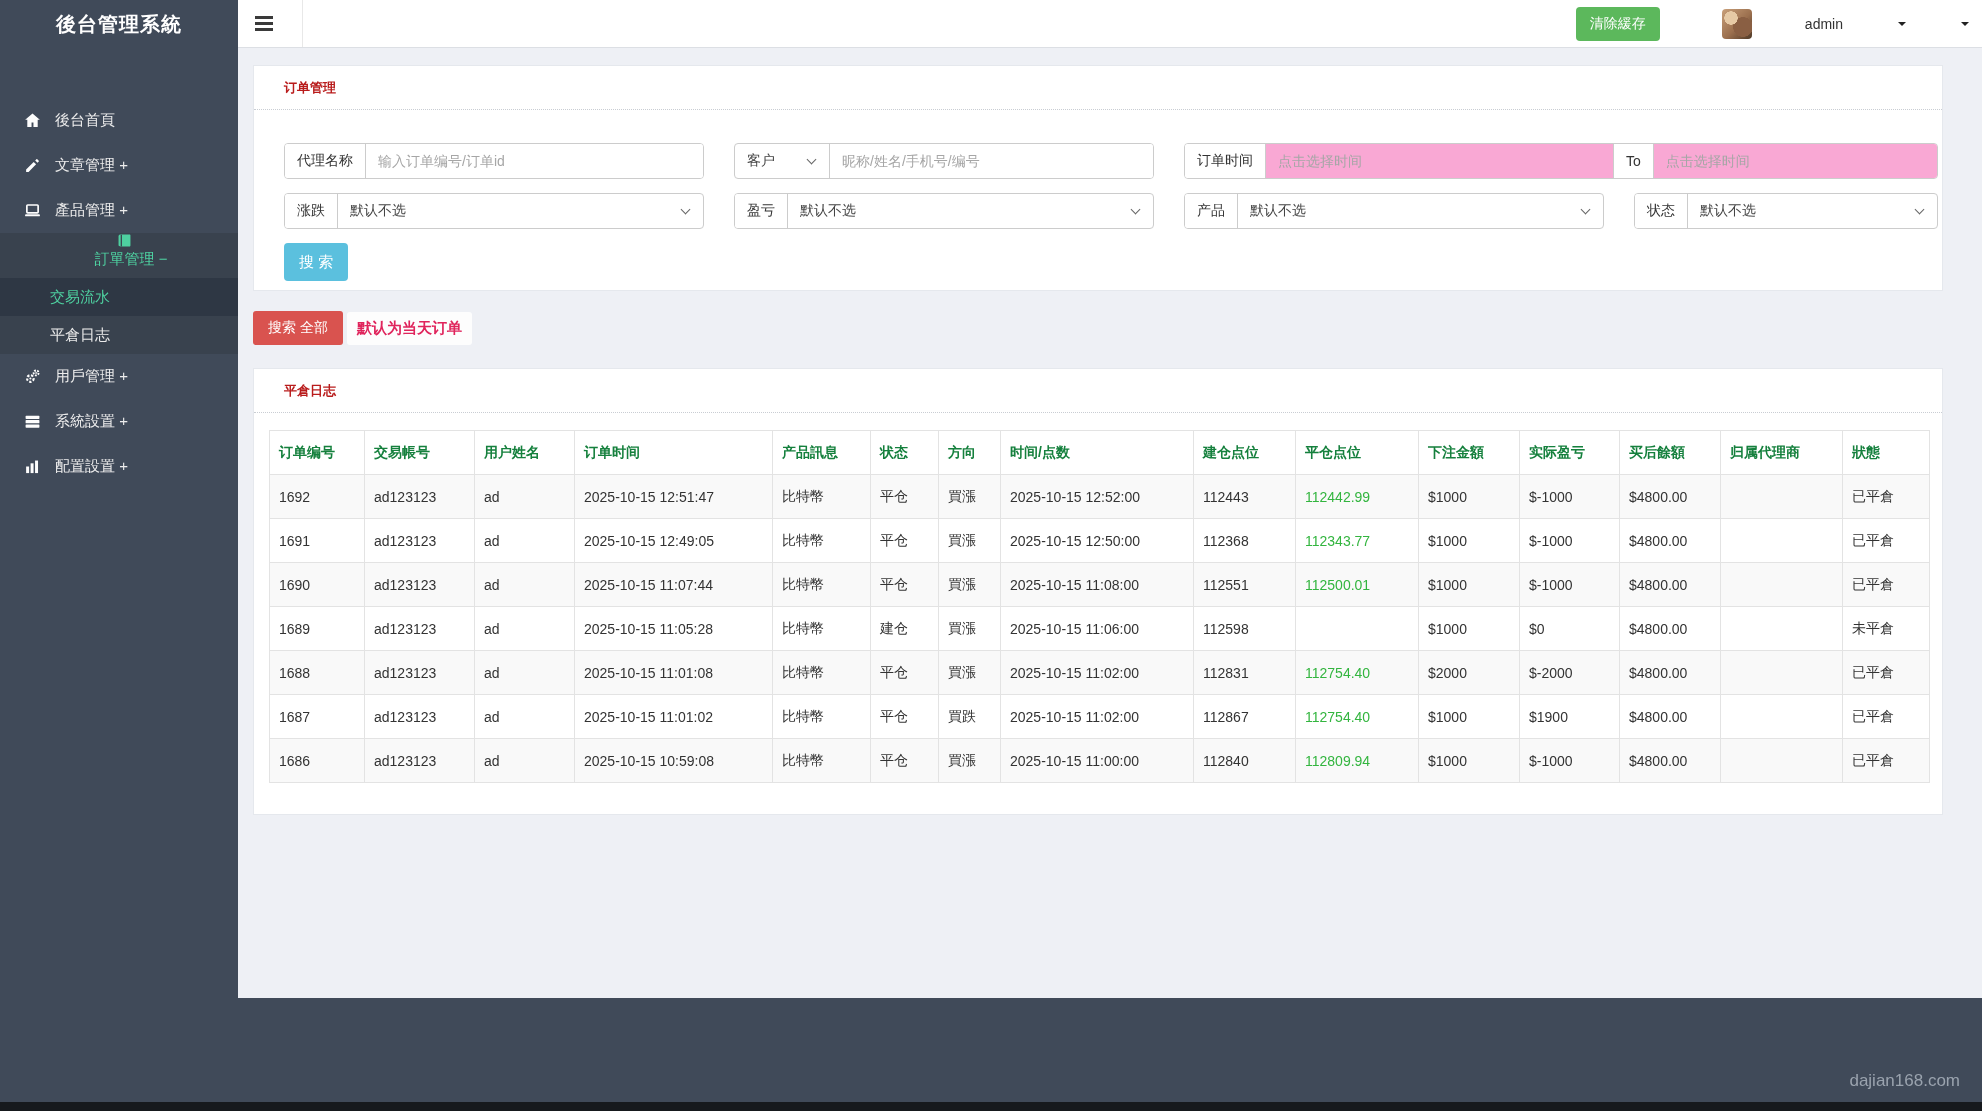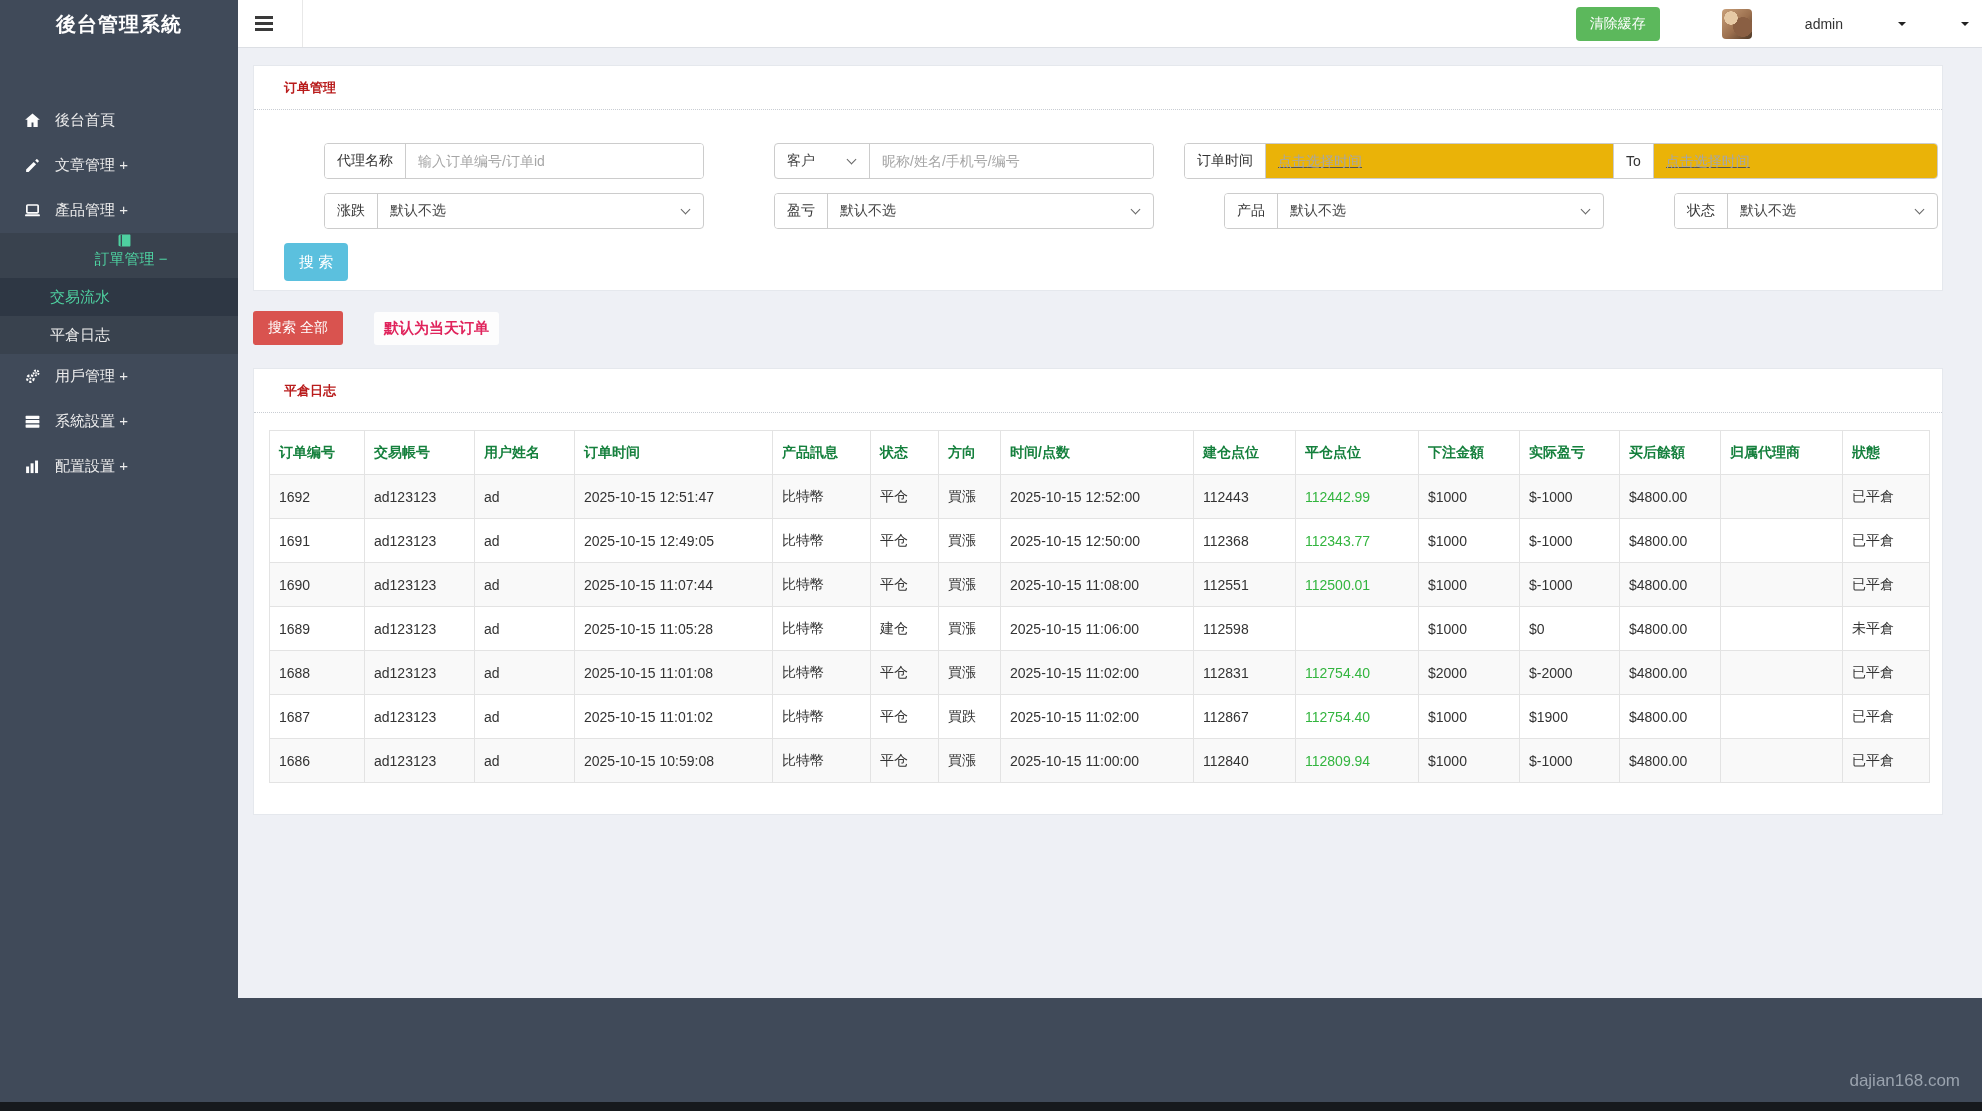--- a/index.html
+++ b/index.html
@@ -52,41 +52,41 @@
   .panel-2 { margin-top:23px; }
   .panel-title { padding:13px 30px 12px; font-size:13px; font-weight:bold; color:#b91c1c;
     border-bottom:1px dotted #c9cdd3; }
   .panel-body { padding:33px 4px 9px 30px; }
   .panel-2 .panel-body { padding:17px 15px 31px 15px; }
 
   
   .f-row { display:flex; gap:30px; margin-bottom:14px; }
   .ig { display:flex; align-items:stretch; height:36px; border:1px solid #ccc; border-radius:4px;
     background:#fff; overflow:hidden; }
-  .w-std { width:380px;margin-left:40px; }
+  .w-std { width:420px; }
   .w-grow { flex:1; }
   .ig-addon { display:flex; align-items:center; padding:0 12px; font-size:14px; color:#333;
     white-space:nowrap; background:#fff; }
   .brd-r { border-right:1px solid #ccc; }
   .brd-l { border-left:1px solid #ccc; }
   .ig-input { border:none; outline:none; padding:0 12px; font-size:14px; color:#555; flex:1;
     min-width:0; background:#fff; font-family:inherit; }
   .ig-input::placeholder { color:#a6a6a6; }
-  .ig-input.grey { background:#eab308;text-decoration:underline; }
+  .ig-input.grey { background:#f9a8d4; }
   .ig-input.fix1 { flex:0 0 347px; }
   .ig-select { display:flex; align-items:center; justify-content:space-between;
     padding:0 14px 0 12px; font-size:14px; color:#444; cursor:pointer; flex:1; }
   .ig-select.fix { flex:0 0 95px; }
   .chev { width:7px; height:7px; border-right:1.8px solid #666; border-bottom:1.8px solid #666;
     transform:rotate(45deg); margin-left:10px; margin-top:-4px; flex:0 0 auto; }
   .btn-search { background:#5bc0de; color:#fff; border:none; border-radius:4px; height:38px;
     padding:0 15px; font-size:15px; cursor:pointer; font-family:inherit; }
 
   
-  .action-row { margin:20px 39px 0 15px; display:flex; align-items:center; gap:31px; height:34px; }
+  .action-row { margin:20px 39px 0 15px; display:flex; align-items:center; gap:4px; height:34px; }
   .btn-danger { background:#d9534f; color:#fff; border:none; border-radius:3px; height:34px;
     padding:0 15px; font-size:14px; cursor:pointer; font-family:inherit; }
   .note { color:#e0245c; font-weight:bold; font-size:15px; background:#fdfdfd;
     padding:7px 10px; border-radius:3px; }
 
   
   .records { width:100%; border-collapse:collapse; table-layout:fixed; }
   .records th, .records td { border:1px solid #e3e3e3; padding:0 9px; height:44px; font-size:14px;
     color:#333; text-align:left; white-space:nowrap; overflow:hidden; }
   .records th { font-weight:bold; color:#15803d; }

